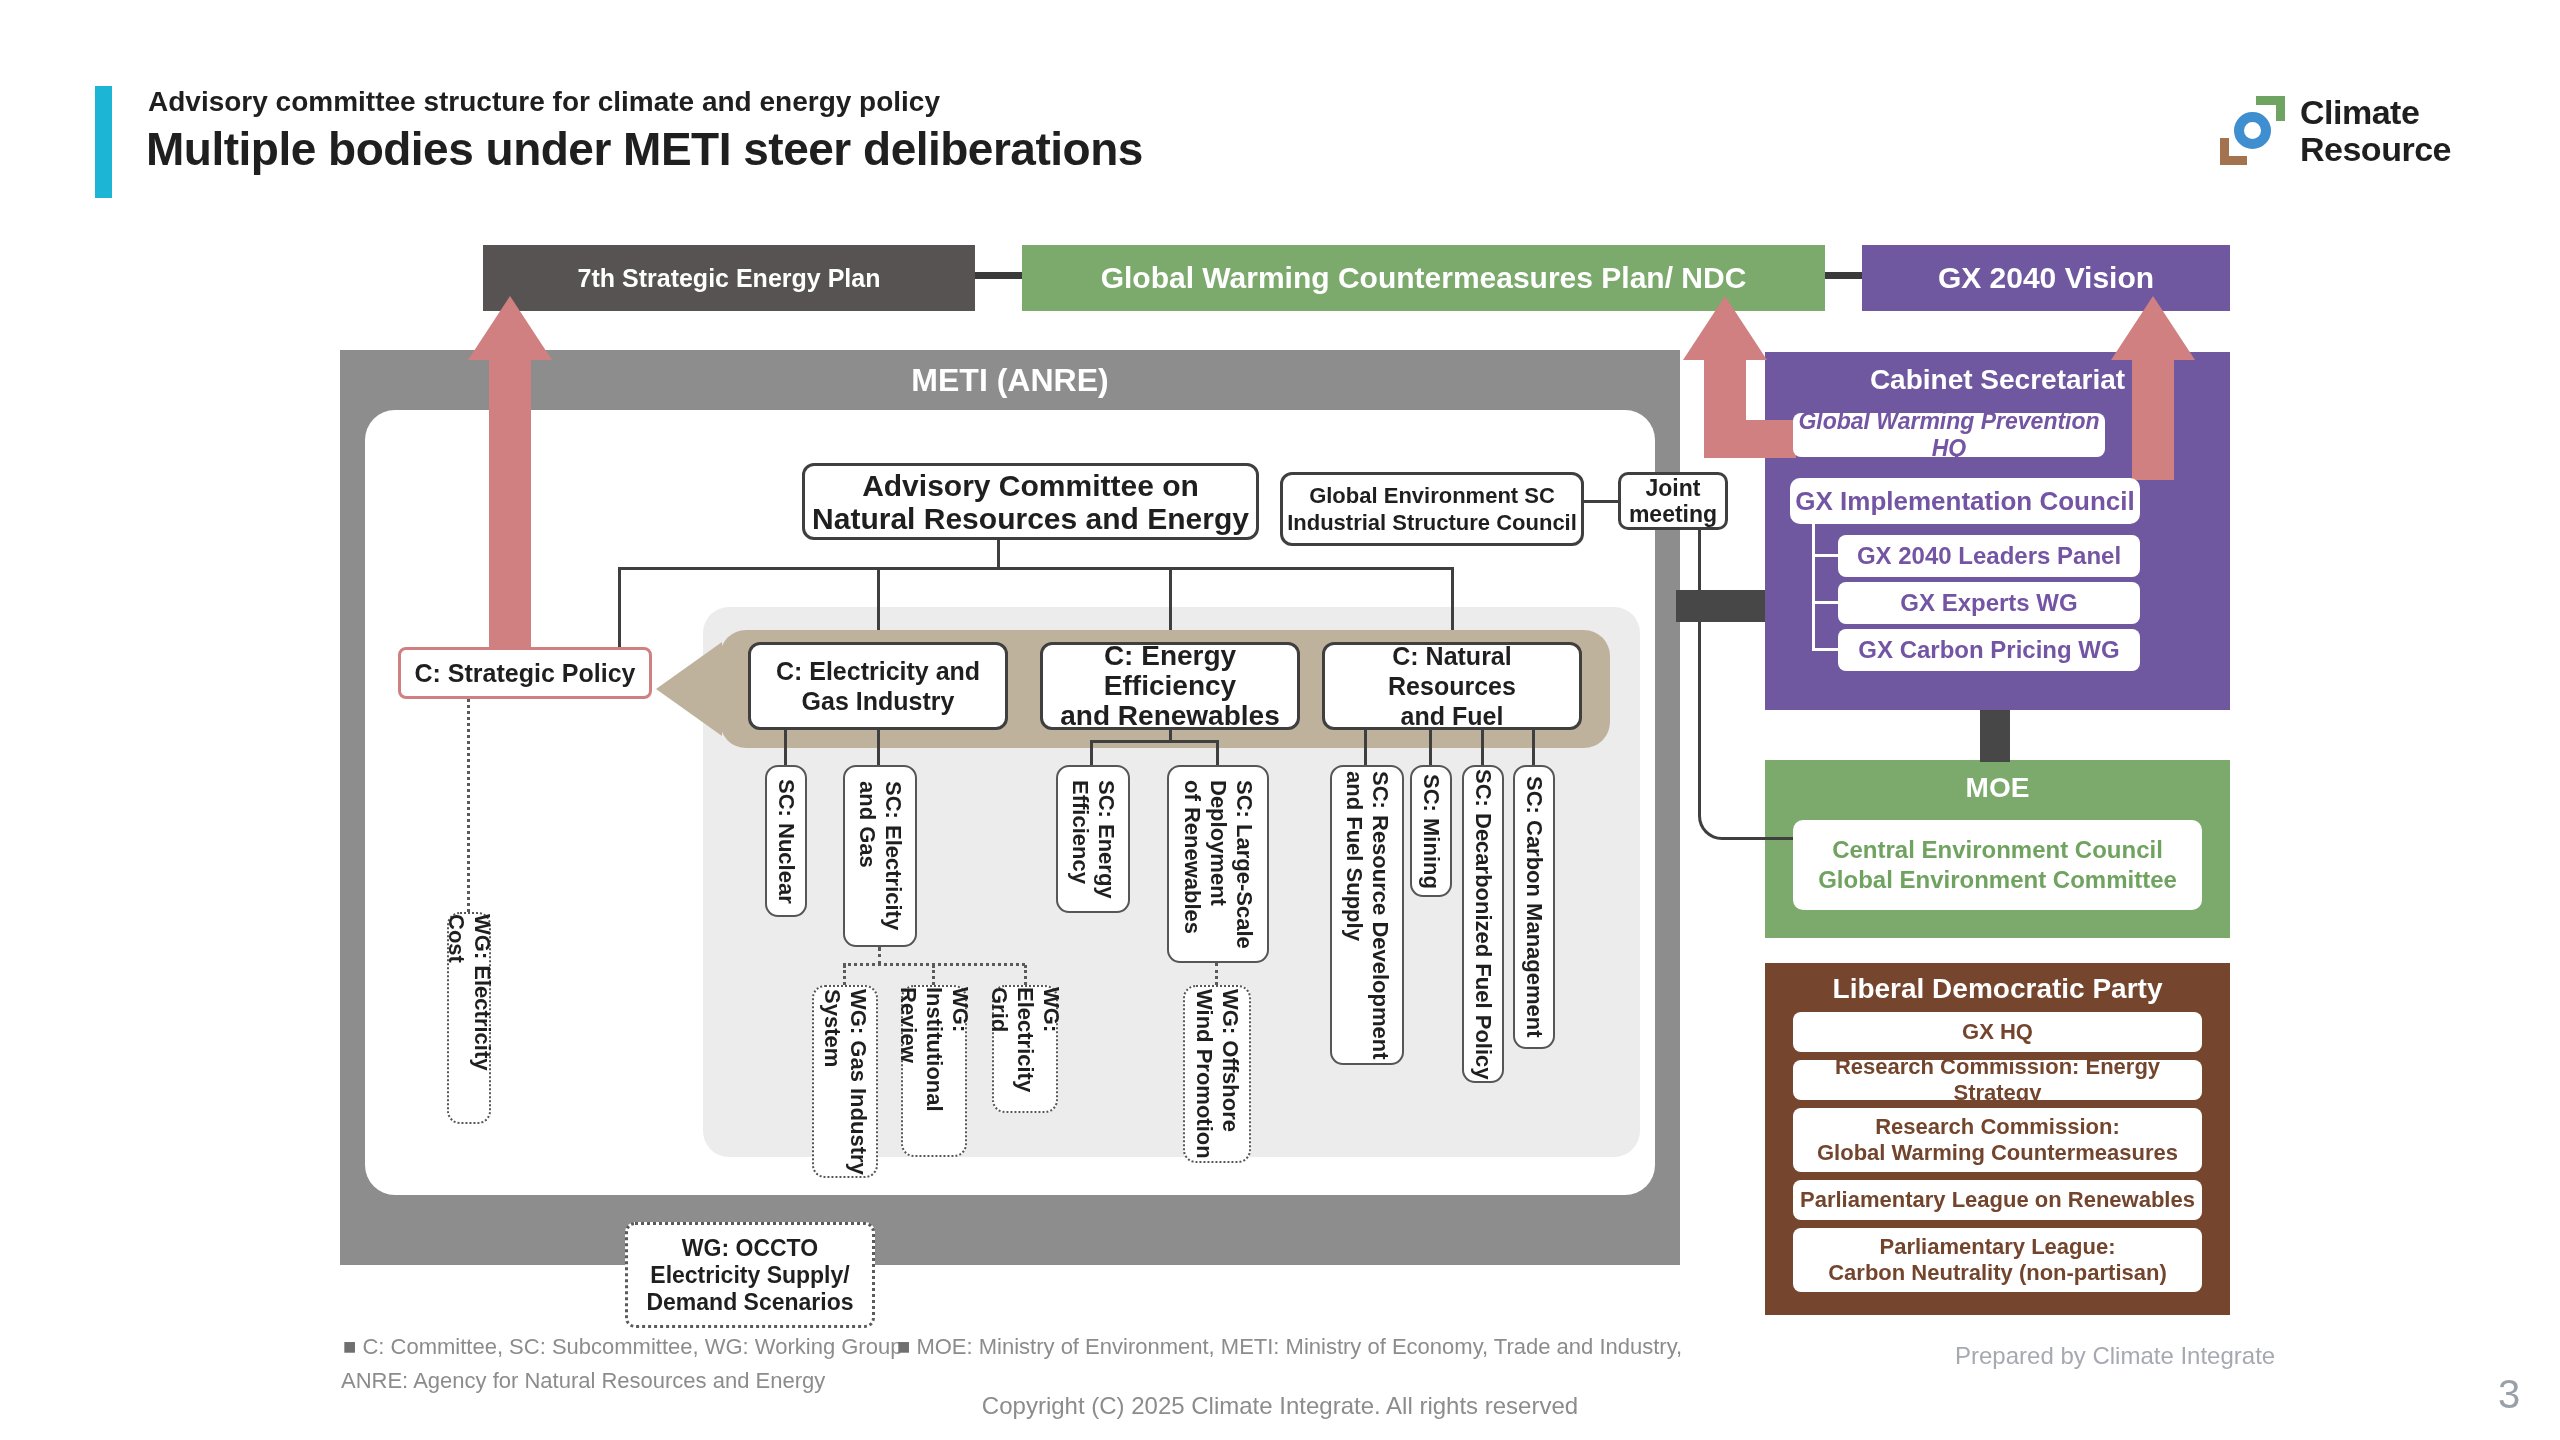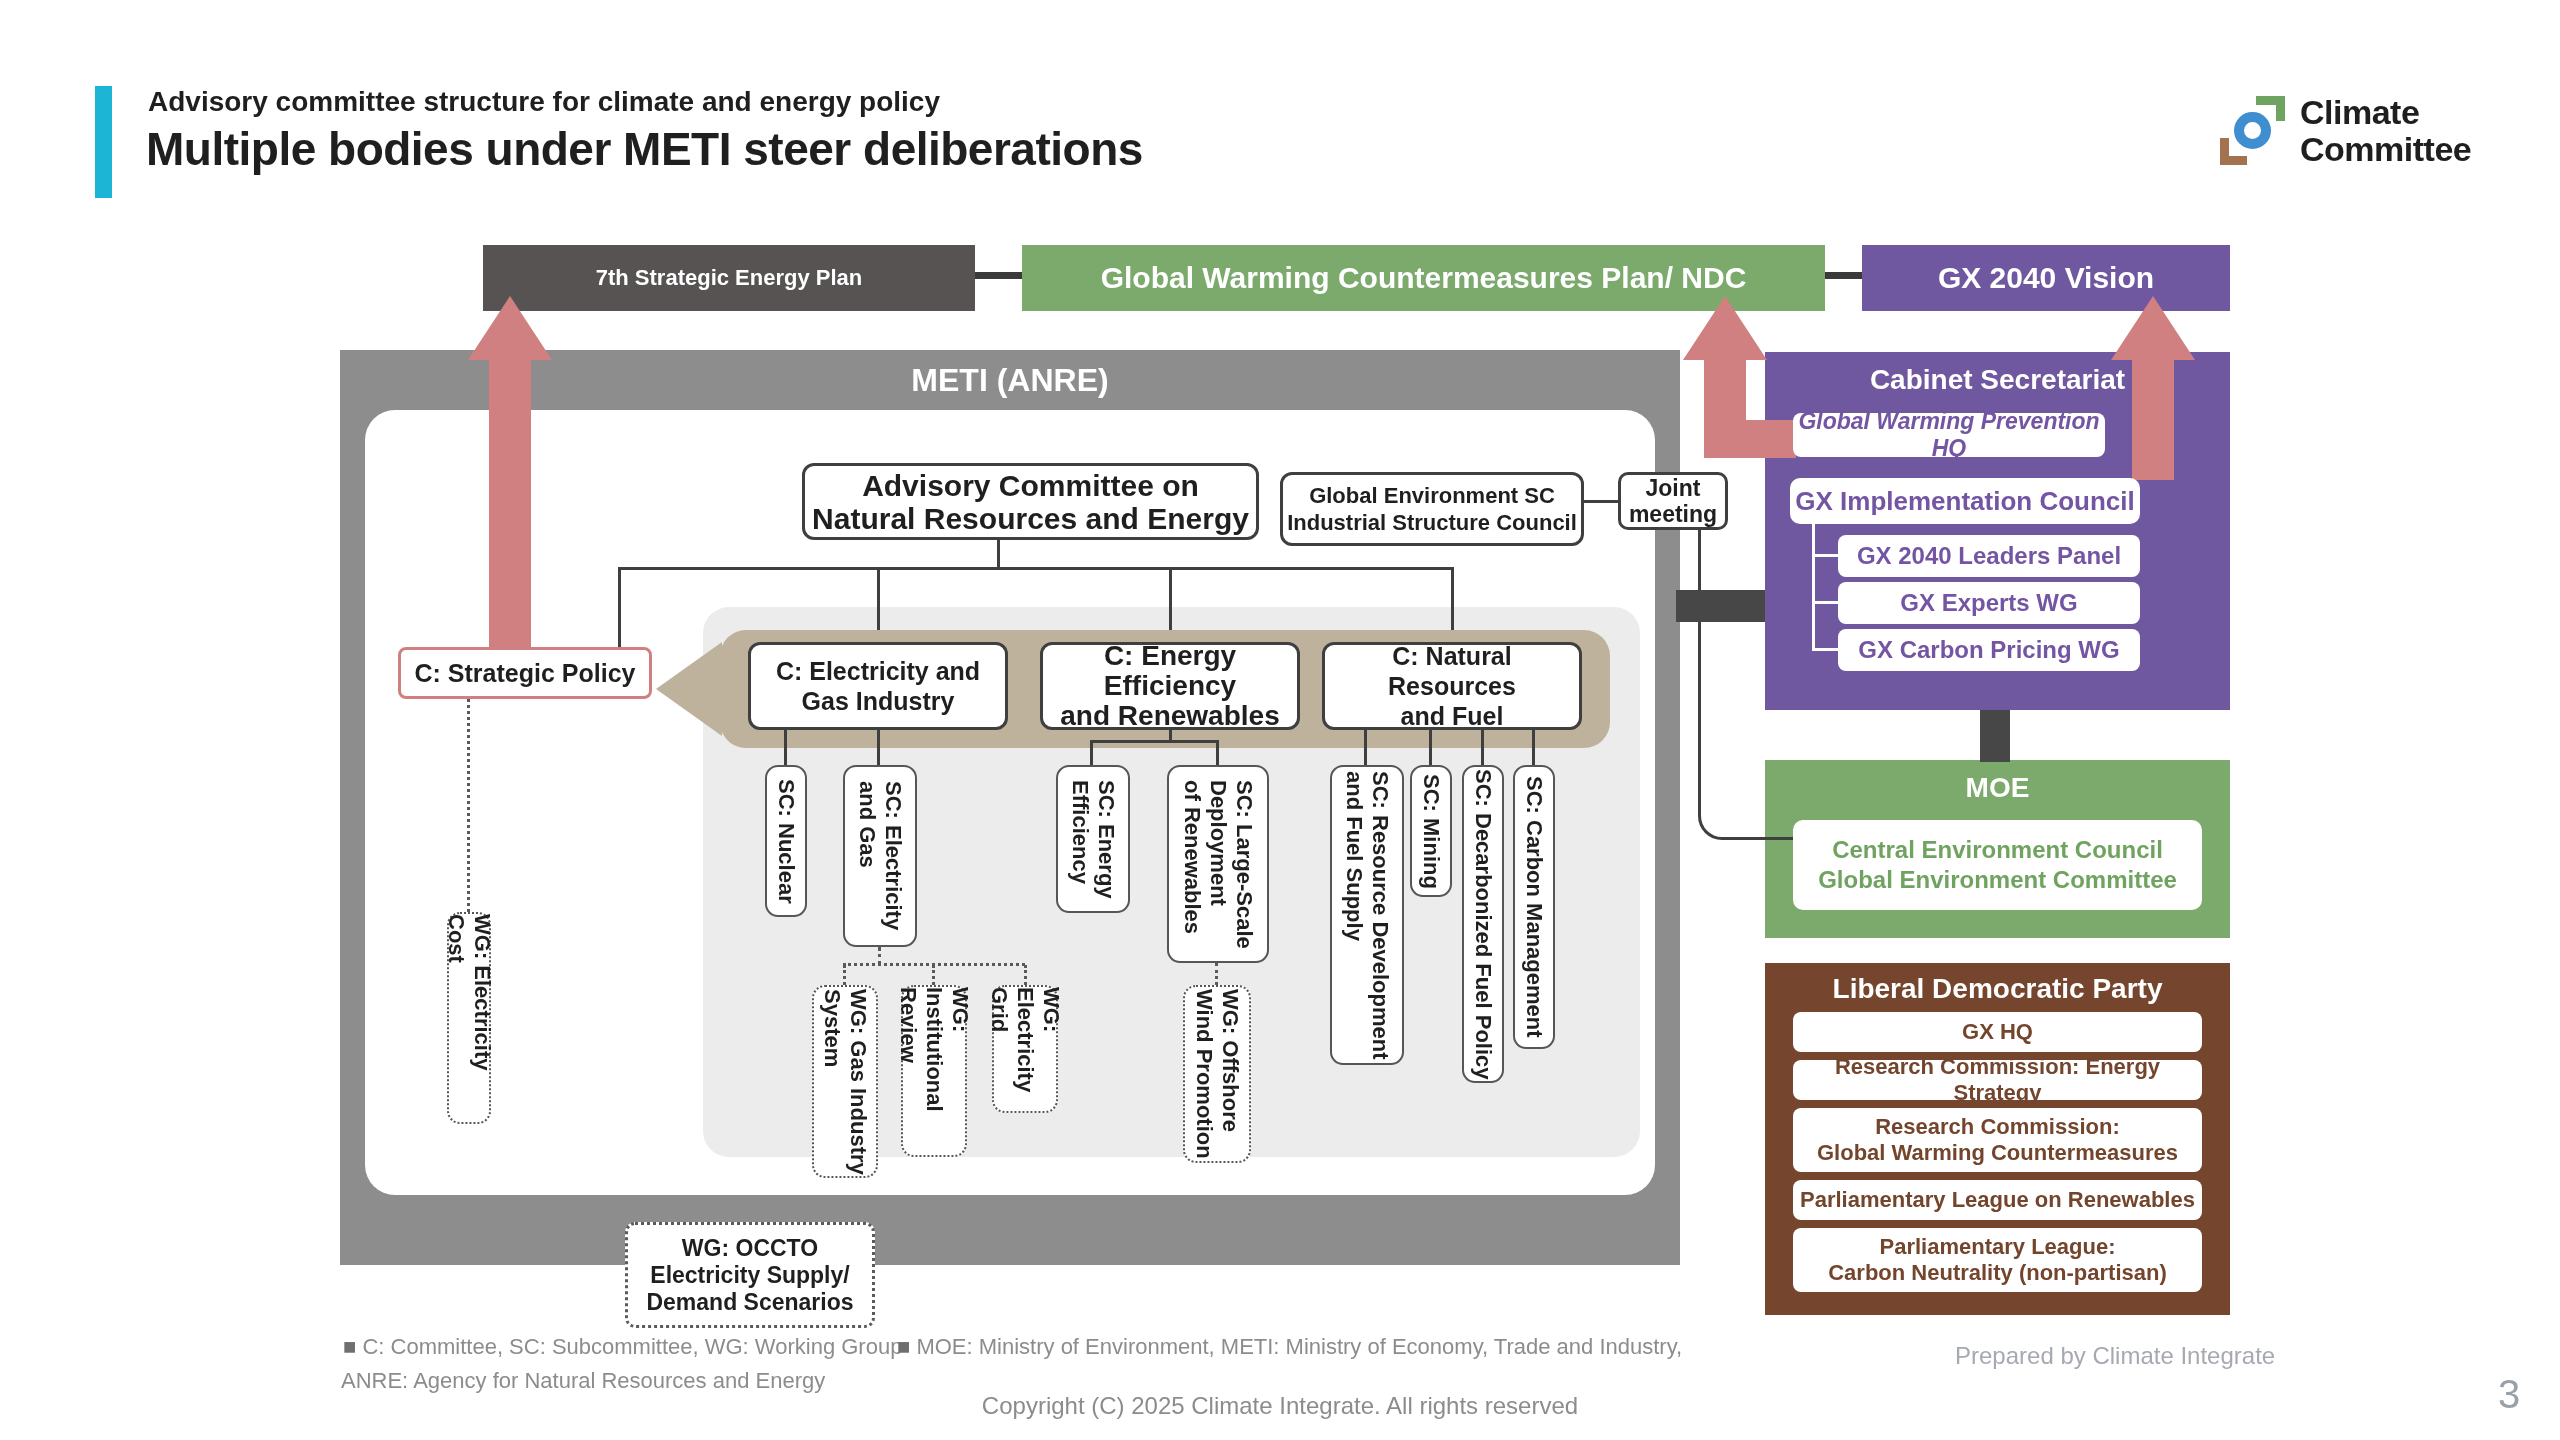--- a/index.html
+++ b/index.html
@@ -44,24 +44,24 @@
 
   <div class="abs" style="left:95px;top:86px;width:17px;height:112px;background:#1db5d6;"></div>
   <div class="abs b" style="left:148px;top:86px;font-size:28px;">Advisory committee structure for climate and energy policy</div>
   <div class="abs b" style="left:146px;top:122px;font-size:46px;letter-spacing:-0.5px;">Multiple bodies under METI steer deliberations</div>
 
   <div class="abs" style="left:2190px;top:88px;width:300px;height:100px;">
     <span class="abs" style="left:66px;top:8px;width:29px;height:25px;border-top:9px solid #6fa361;border-right:9px solid #6fa361;"></span>
     <span class="abs" style="left:30px;top:50px;width:27px;height:27px;border-left:9px solid #a3724e;border-bottom:9px solid #a3724e;"></span>
     <span class="abs" style="left:44px;top:24px;width:37px;height:37px;border:10px solid #3e8ed0;border-radius:50%;background:#fff;"></span>
     <div class="abs b" style="left:110px;top:6px;font-size:34px;line-height:37px;letter-spacing:-0.5px;">Climate</div>
-    <div class="abs b" style="left:110px;top:43px;font-size:34px;line-height:37px;letter-spacing:-0.5px;">Committee</div>
-  </div>
-
-  <div class="abs flexc b" style="left:483px;top:245px;width:492px;height:66px;background:#575353;color:#fff;font-size:22px;z-index:4;">
+    <div class="abs b" style="left:110px;top:43px;font-size:34px;line-height:37px;letter-spacing:-0.5px;">Resource</div>
+  </div>
+
+  <div class="abs flexc b" style="left:483px;top:245px;width:492px;height:66px;background:#575353;color:#fff;font-size:25px;z-index:4;">
     <span>7th Strategic Energy Plan</span>
   </div>
   <div class="abs" style="left:975px;top:272px;width:47px;height:7px;background:#3a3a3a;"></div>
   <div class="abs flexc b" style="left:1022px;top:245px;width:803px;height:66px;background:#7caa6d;color:#fff;font-size:30px;z-index:4;">
     <span>Global Warming Countermeasures Plan/ NDC</span>
   </div>
   <div class="abs" style="left:1825px;top:272px;width:37px;height:7px;background:#3a3a3a;"></div>
   <div class="abs flexc b" style="left:1862px;top:245px;width:368px;height:66px;background:#6f589f;color:#fff;font-size:30px;z-index:4;">
     <span>GX 2040 Vision</span>
   </div>

